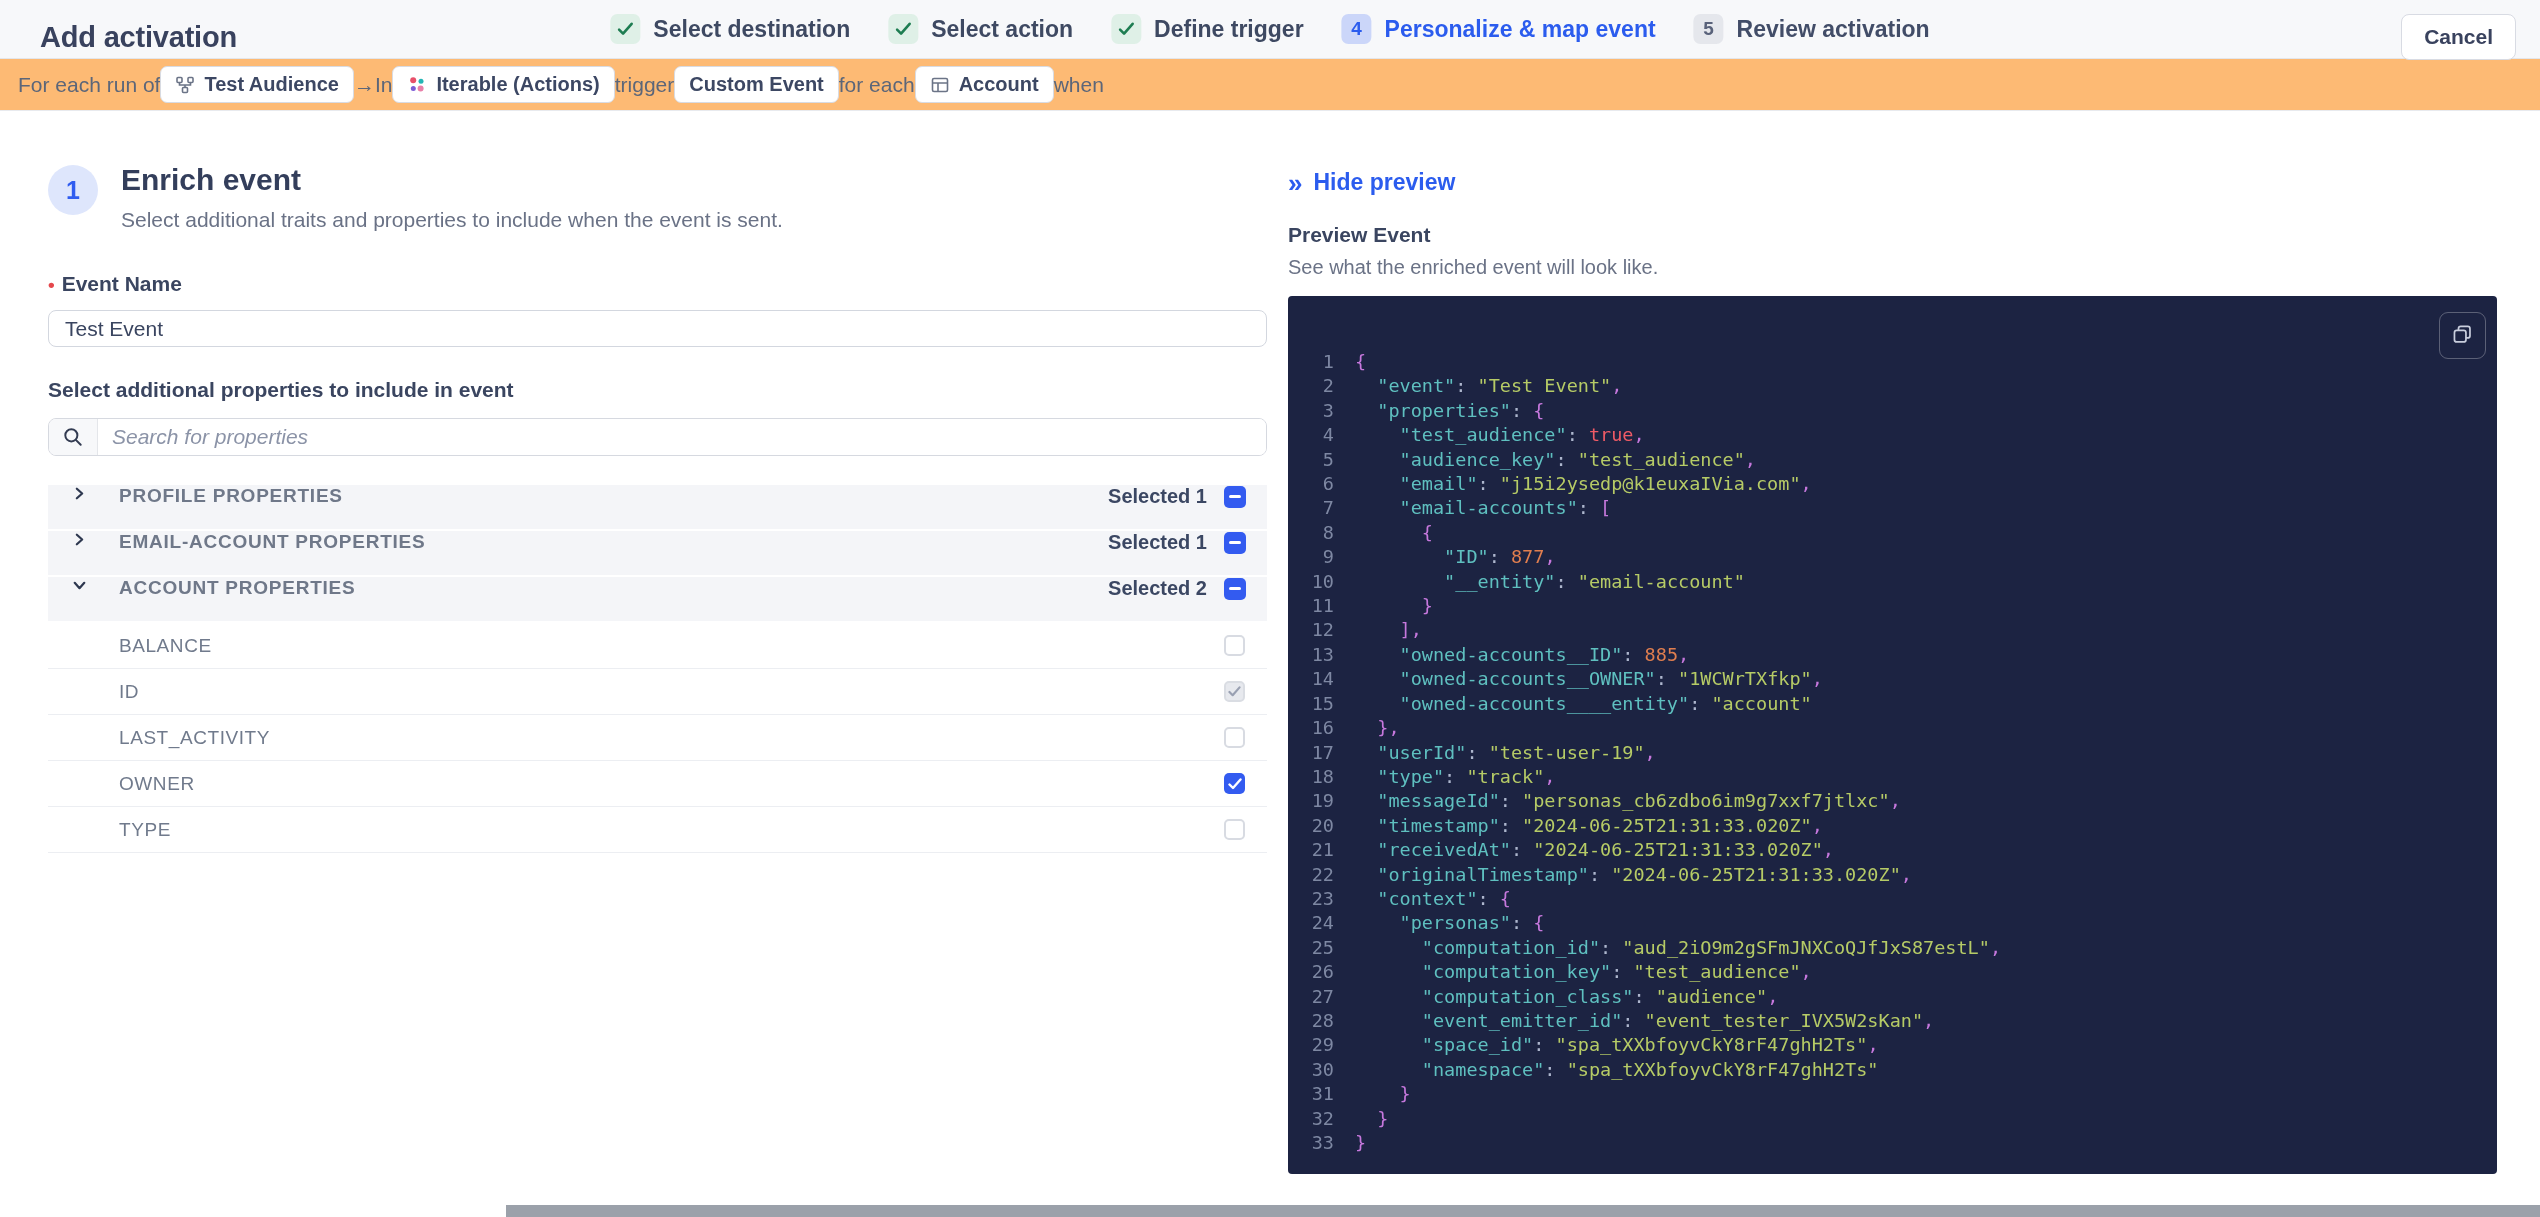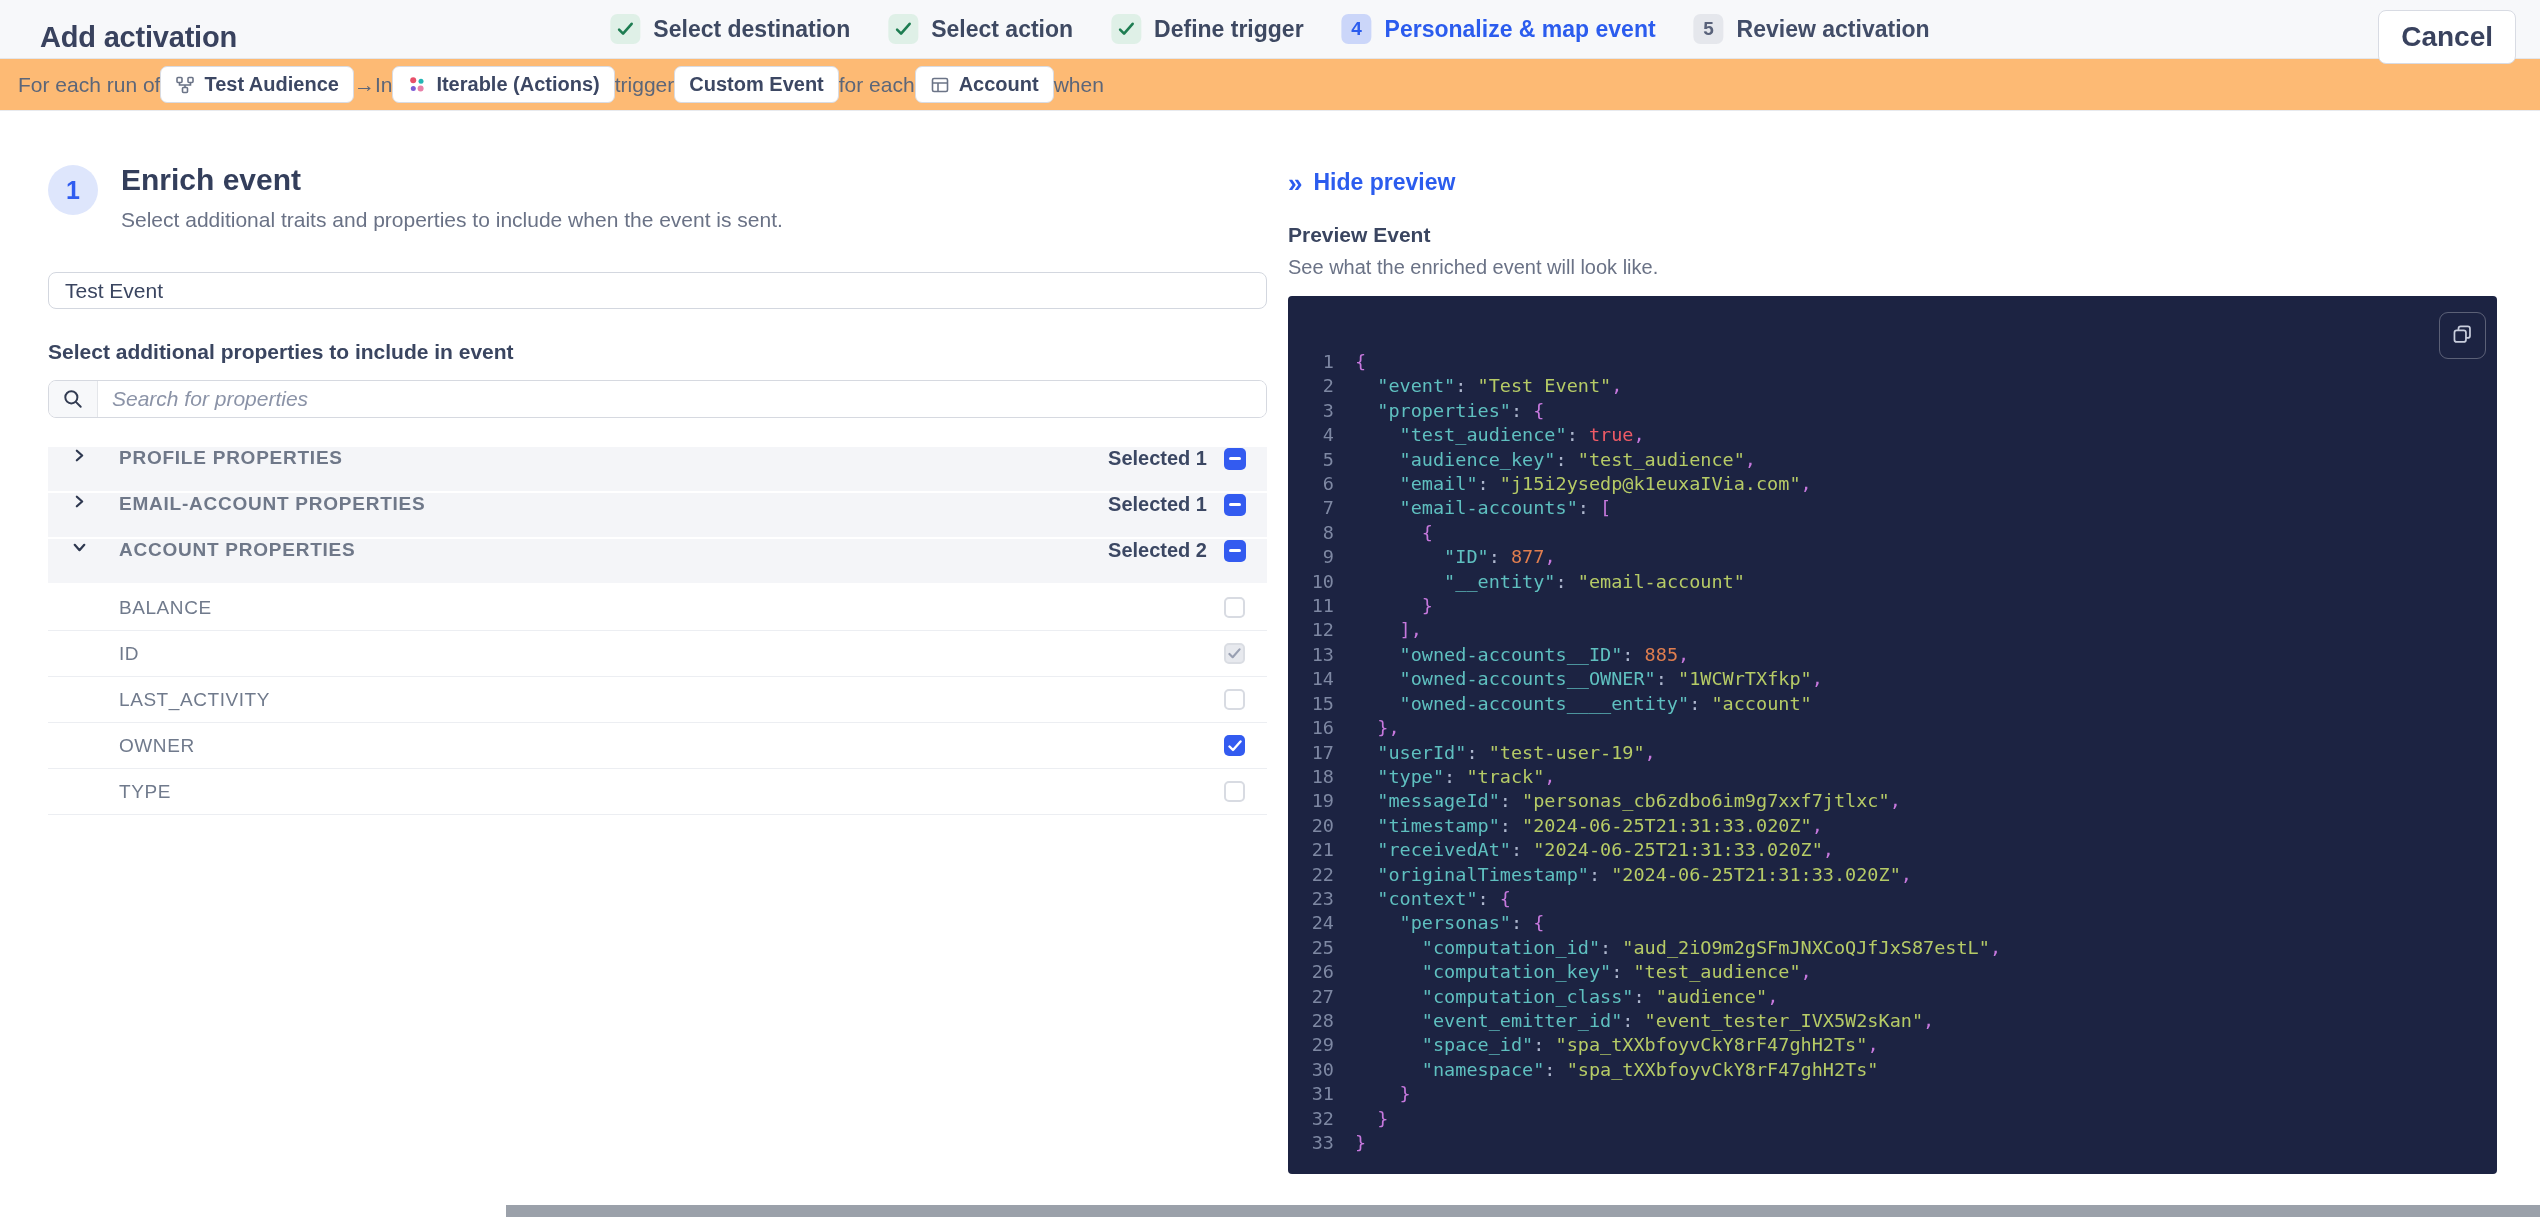--- a/index.html
+++ b/index.html
@@ -14,21 +14,21 @@
              display:flex; align-items:center; gap:38px; }
   .step { display:flex; align-items:center; gap:13px; font-size:23px; font-weight:600; color:#3E4962; white-space:nowrap; }
   .step-badge { width:30px; height:30px; border-radius:7px; display:flex; align-items:center;
                 justify-content:center; font-size:19px; font-weight:700; flex:none; }
   .step.done .step-badge { background:#DFF0E7; color:#1E7D52; }
   .step.active .step-badge { background:#CBD6F9; color:#2B5CEE; }
   .step.active .step-label { color:#2B5CEE; font-weight:700; }
   .step.upcoming .step-badge { background:#E5E7EC; color:#59627A; }
   .step.upcoming .step-label { color:#424D68; }
   .cancel-btn { margin-left:auto; background:#fff; border:1px solid #D8DBE3; border-radius:8px;
-                padding:10px 22px; font-size:28px; font-weight:600; color:#39425E;
+                padding:10px 22px; font-size:21px; font-weight:600; color:#39425E;
                 font-family:inherit; cursor:pointer; }
 
   
   .context-bar { height:52px; background:#fdba74; border-bottom:1px solid #E8EAEE;
                  display:flex; align-items:center; padding:0 18px;
                  font-size:21px; color:#5C6679; white-space:nowrap; }
   .ctx-text { color:#5C6679; }
   .chip { display:inline-flex; align-items:center; gap:9px; border:1px solid #D8DBE2;
           border-radius:7px; background:#fff; padding:6px 14px; font-size:20px;
           font-weight:600; color:#3C4763; cursor:pointer; }
@@ -201,20 +201,23 @@
 
   <section class="left-col">
     <div class="enrich-header">
       <div class="step-circle">1</div>
       <div>
         <div class="enrich-title">Enrich event</div>
         <div class="enrich-sub">Select additional traits and properties to include when the event is sent.</div>
       </div>
     </div>
 
+    <div class="field-label">
+      <span class="req">•</span><span>Event Name</span>
+    </div>
     <input class="text-input" type="text" value="Test Event" style="">
 
     <div class="field-label props-label">Select additional properties to include in event</div>
 
     <div class="search-box">
       <span class="search-addon">
         <svg width="22" height="22" viewBox="0 0 20 20" fill="none" stroke="#333C52" stroke-width="1.8">
             <circle cx="8.5" cy="8.5" r="5.5"></circle>
             <path d="M12.8 12.8L17 17" stroke-linecap="round"></path>
           </svg>

